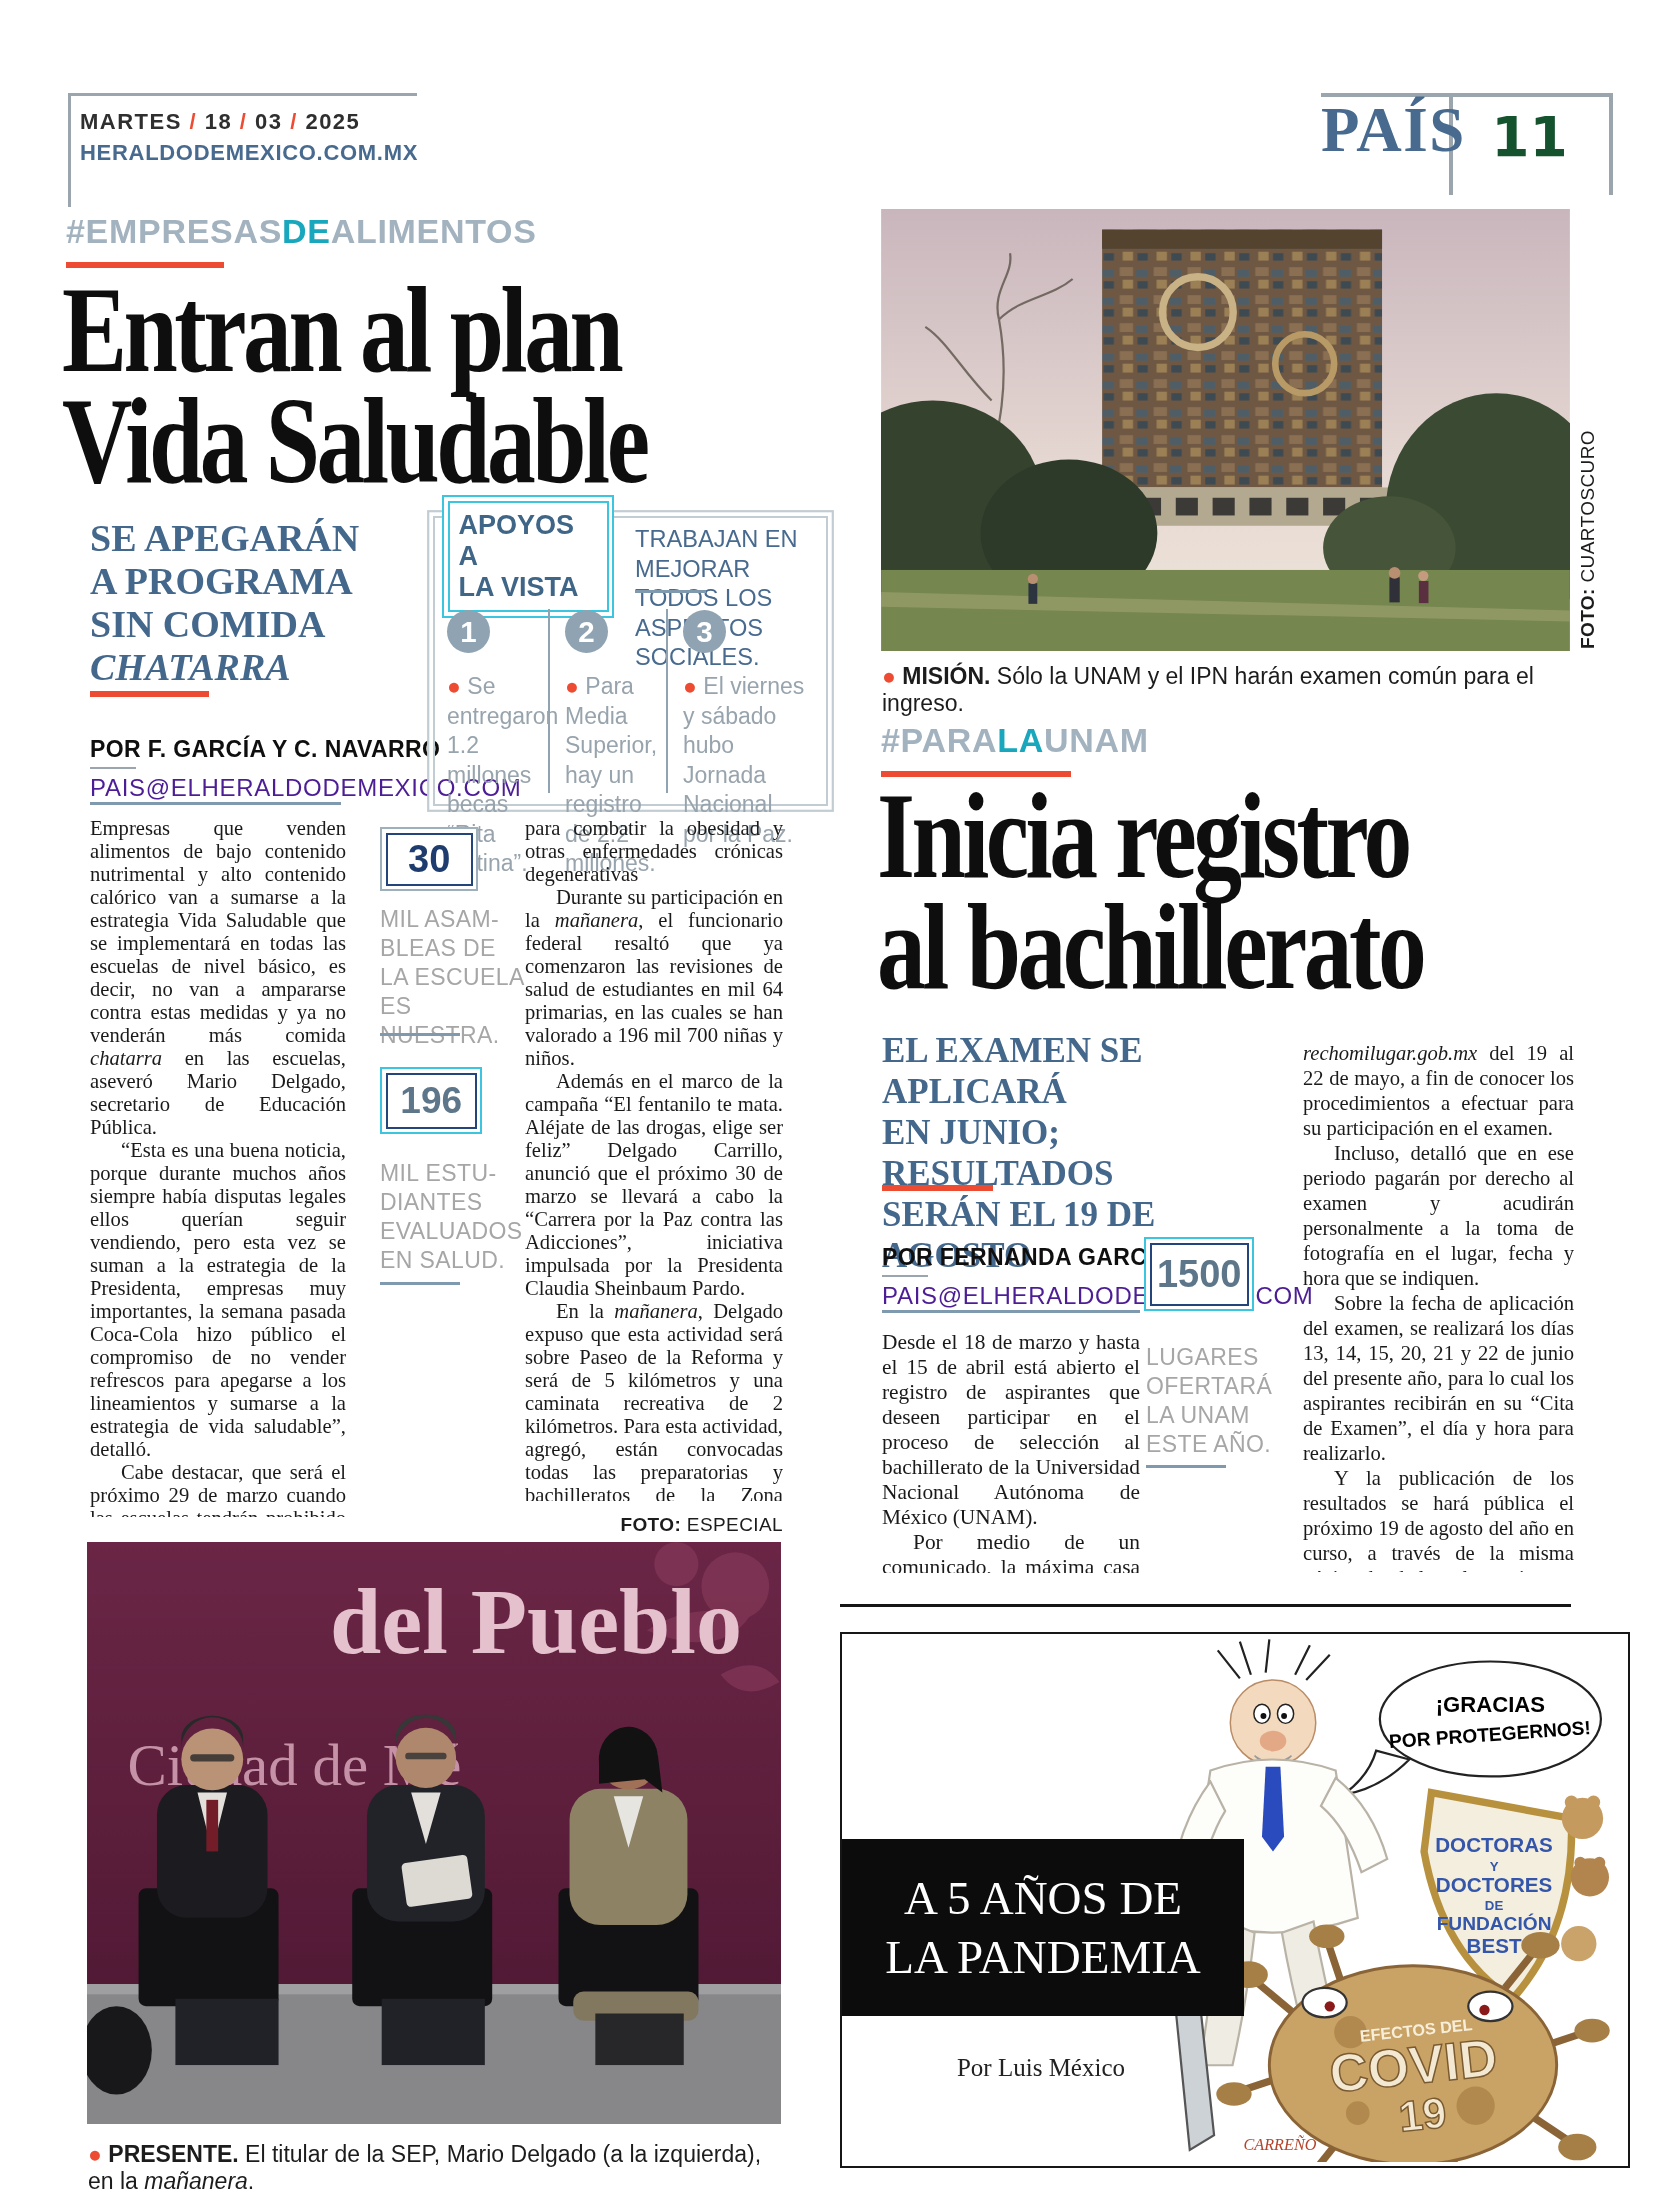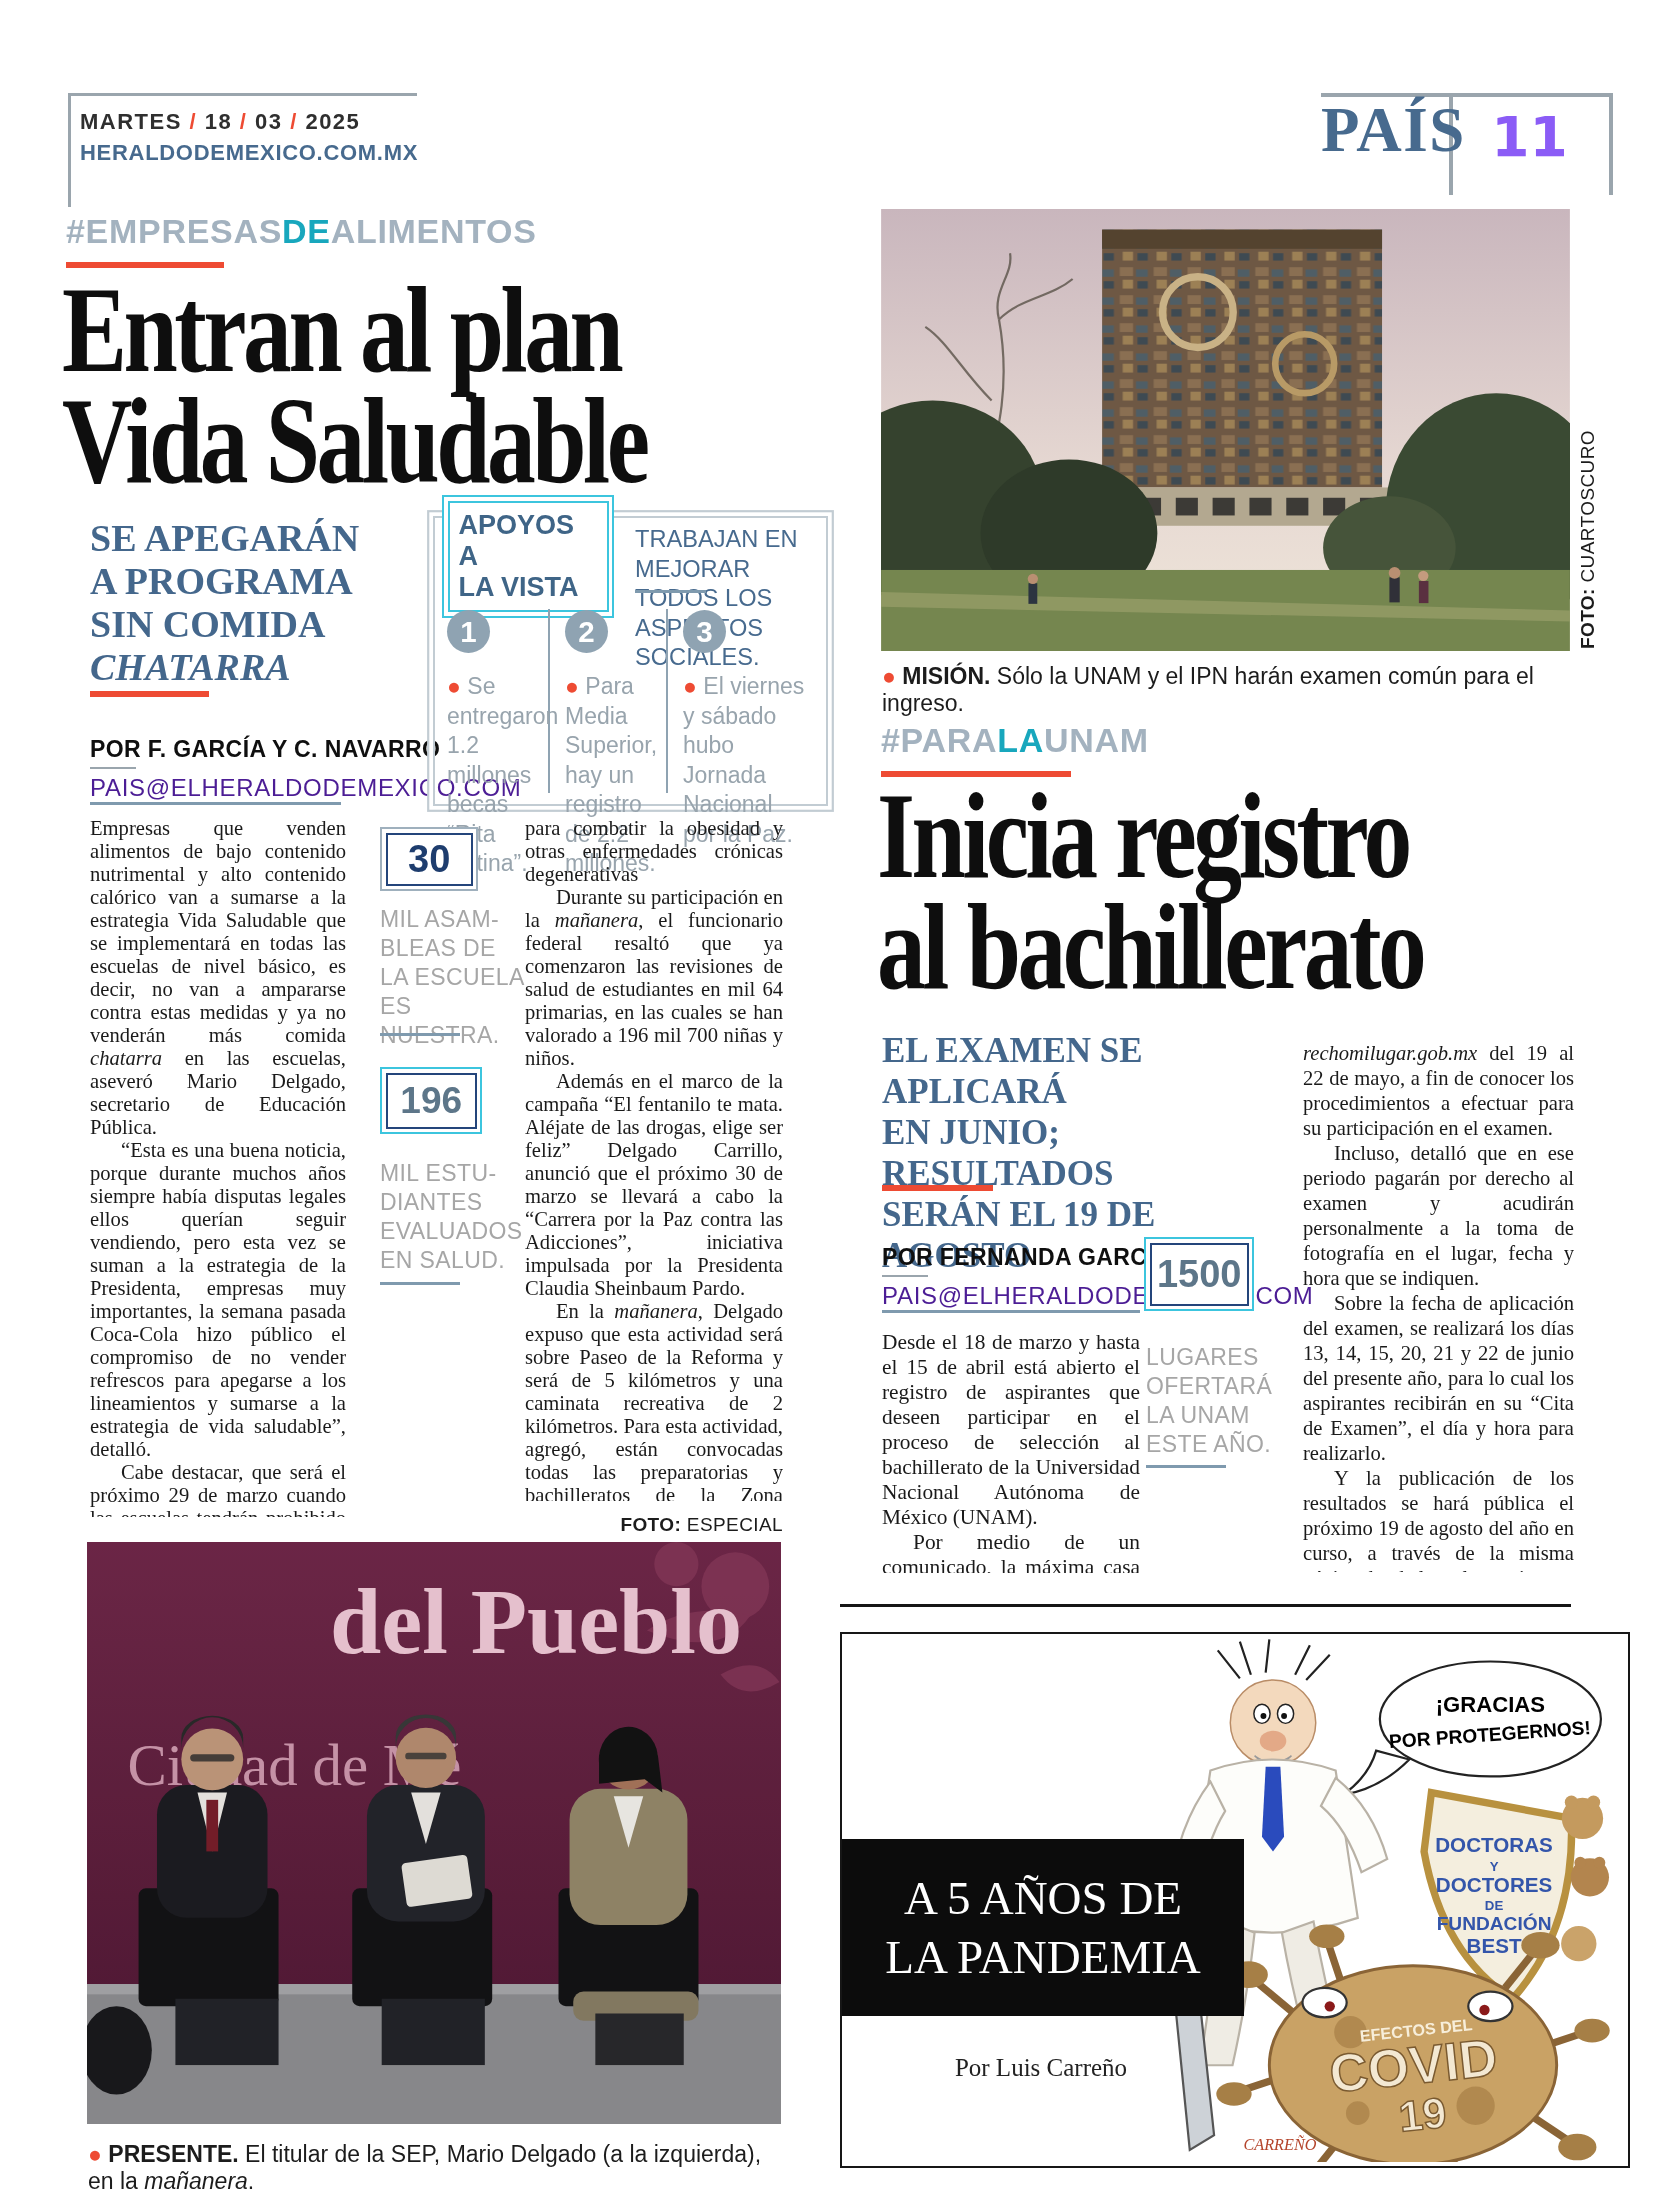--- a/index.html
+++ b/index.html
@@ -6,21 +6,21 @@
   .page{position:relative;width:1654px;height:2205px;background:#ffffff;overflow:hidden;
         font-family:"Liberation Serif",serif;color:#1a1a1a;}
   .ab{position:absolute;}
   .sans{font-family:"Liberation Sans",sans-serif;}
   
   .bracket-l{border-top:3.7px solid #9aa5ad;border-left:3.7px solid #9aa5ad;}
   .date{font-size:22px;letter-spacing:1.5px;color:#2f2f2f;font-weight:700;}
   .date .sl{color:#ee4b33;font-weight:700;}
   .site{font-size:22px;letter-spacing:0.7px;color:#476a8e;font-weight:700;}
   .section{font-size:63px;font-weight:700;color:#476a8e;letter-spacing:1.5px;}
-  .pagenum{font-size:55px;font-weight:700;color:#8b5cf6;font-family:"DejaVu Sans",sans-serif;}
+  .pagenum{font-size:55px;font-weight:700;color:#14532d;font-family:"DejaVu Sans",sans-serif;}
   .hline{background:#9aa5ad;height:3.7px;} .vline{background:#9aa5ad;width:3.7px;}
   
   .hashtag{font-size:34px;font-weight:700;letter-spacing:0.7px;color:#a3b2bf;}
   .hashtag .mid{color:#18a7bd;}
   .rule-red{background:#ee4b33;height:5.9px;}
   
   .h1big{font-weight:700;font-size:122px;line-height:111px;letter-spacing:-4.4px;
          transform:scaleX(0.80);transform-origin:left top;white-space:nowrap;color:#0e0e0e;}
   .deck{font-size:38px;line-height:43px;font-weight:700;color:#44678c;}
   .byline{font-size:23px;font-weight:700;color:#0f0f0f;letter-spacing:0.4px;}
@@ -366,17 +366,17 @@
         <ellipse cx="880" cy="505" rx="30" ry="20" fill="#fff" stroke="#333" stroke-width="3"></ellipse>
         <circle cx="662" cy="505" r="7" fill="#8b1a1a"></circle>
           <circle cx="872" cy="510" r="7" fill="#8b1a1a"></circle>
         <text x="780" y="545" text-anchor="middle" font-family="Liberation Sans, sans-serif" font-size="22" font-weight="bold" fill="#f7eeda" transform="rotate(-6 780 545)">EFECTOS DEL</text>
         <text x="778" y="610" text-anchor="middle" font-family="Liberation Sans, sans-serif" font-size="72" font-weight="bold" fill="#f3e8d2" stroke="#7a5a30" stroke-width="2" transform="rotate(-6 778 610)">COVID</text>
         <text x="790" y="672" text-anchor="middle" font-family="Liberation Sans, sans-serif" font-size="58" font-weight="bold" fill="#f3e8d2" stroke="#7a5a30" stroke-width="2" transform="rotate(-6 790 672)">19</text>
       </g>
       <text x="545" y="700" font-family="Liberation Serif, serif" font-style="italic" font-size="22" fill="#b4452c">CARREÑO</text>
     </svg>
     <div class="cartoon-title serif" style="position:absolute;left:0;top:205px;width:402px;height:177px;font-family:'Liberation Serif',serif;">A 5 AÑOS DE<br>LA PANDEMIA</div>
-    <div class="cartoon-by" style="position:absolute;left:44px;top:420px;width:310px;">Por Luis Carreño</div>
+    <div class="cartoon-by" style="position:absolute;left:44px;top:420px;width:310px;">Por Luis México</div>
   </div>
 
 </div>
 
 
 </body></html>

